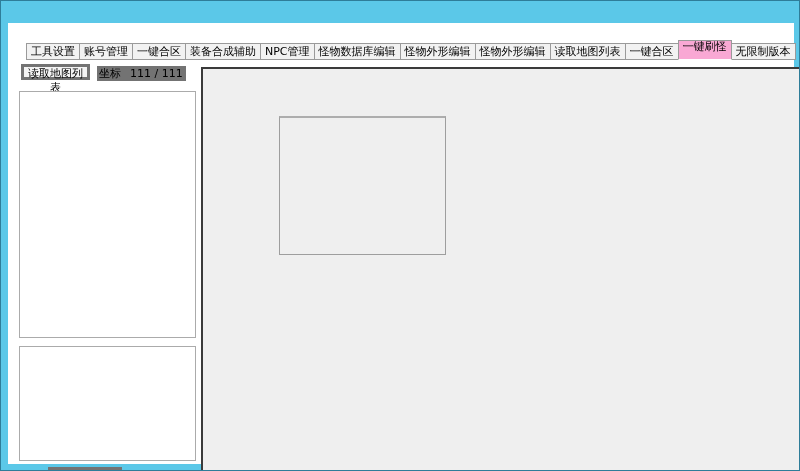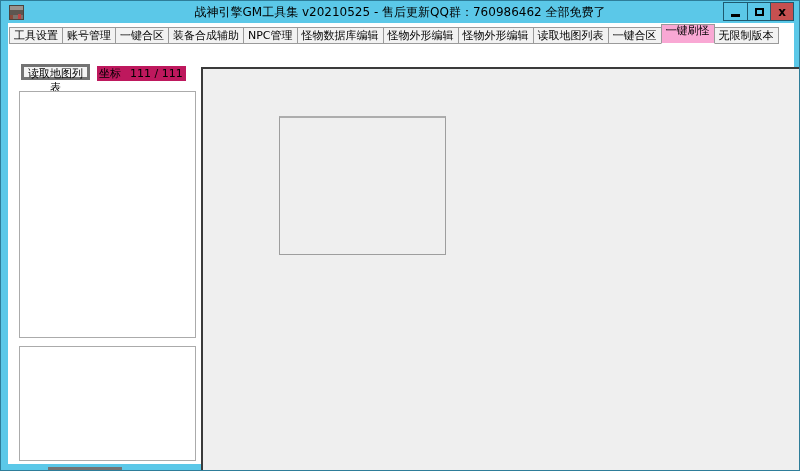--- a/index.html
+++ b/index.html
@@ -48,21 +48,21 @@
   .glyph-min{width:9px;height:3px;background:#000;margin-top:7px;}
   .glyph-max{width:9px;height:8px;border:2px solid #000;background:transparent;}
   .glyph-close{font-size:12px;font-weight:bold;color:#000;line-height:1;}
   
   .client{
     position:absolute;left:7px;top:22px;width:786px;height:441px;
     background:#FFFFFF;
   }
   
   .tabstrip{
-    position:absolute;left:1px;top:1px;right:0;height:20px;
+    position:absolute;left:18px;top:1px;right:0;height:36px;
     display:flex;align-items:flex-end;white-space:nowrap;
   }
   .tab{
     font-size:11px;color:#000;background:#F2F2F2;
     border:1px solid #9A9A9A;
     padding:2px 4px 2px 4px;height:17px;line-height:12px;
     cursor:pointer;
   }
   .tab + .tab{margin-left:-1px;}
   .tab.active{
@@ -72,21 +72,21 @@
   
   .btn{
     position:absolute;background:#F3F3F3;border:3px solid #737373;
     font-size:11px;color:#000;text-align:center;cursor:pointer;
     font-family:"DejaVu Sans",sans-serif;
   }
   .btn-read-map{left:13px;top:41px;width:69px;height:16px;line-height:14px;}
   .btn-show-spawn{left:40px;top:444px;width:74px;height:17px;line-height:15px;}
   .coord-box{
     position:absolute;left:89px;top:43px;width:89px;height:15px;
-    background:#be185d;font-size:11px;line-height:15px;color:#000;
+    background:#737373;font-size:11px;line-height:15px;color:#000;
     display:flex;gap:9px;padding-left:2px;white-space:nowrap;
   }
   .listbox{
     position:absolute;left:11px;width:177px;
     background:#FFFFFF;border:1px solid #ABABAB;
   }
   .listbox.maps{top:68px;height:247px;}
   .listbox.spawns{top:323px;height:115px;}
   
   .map-panel{
@@ -98,35 +98,20 @@
     position:absolute;left:76px;top:47px;width:167px;height:139px;
     border:1px solid #9E9E9E;border-top:2px solid #ADADAD;
     background:transparent;
   }
 </style>
 </head>
 <body>
 
 <div class="window">
 
-  <div class="titlebar">
-    <div class="app-icon"></div>
-    <div class="title-text">战神引擎GM工具集 v20210525 - 售后更新QQ群：760986462 全部免费了</div>
-    <div class="caption-buttons">
-      <div class="cap-btn">
-        <span class="glyph-min"></span>
-      </div>
-      <div class="cap-btn">
-        <span class="glyph-max"></span>
-      </div>
-      <div class="cap-btn close">
-        <span class="glyph-close">x</span>
-      </div>
-    </div>
-  </div>
 
   <div class="client">
 
     <div class="tabstrip" id="tabstrip">
         <div class="tab">工具设置</div>
         <div class="tab">账号管理</div>
         <div class="tab">一键合区</div>
         <div class="tab">装备合成辅助</div>
         <div class="tab">NPC管理</div>
         <div class="tab">怪物数据库编辑</div>

